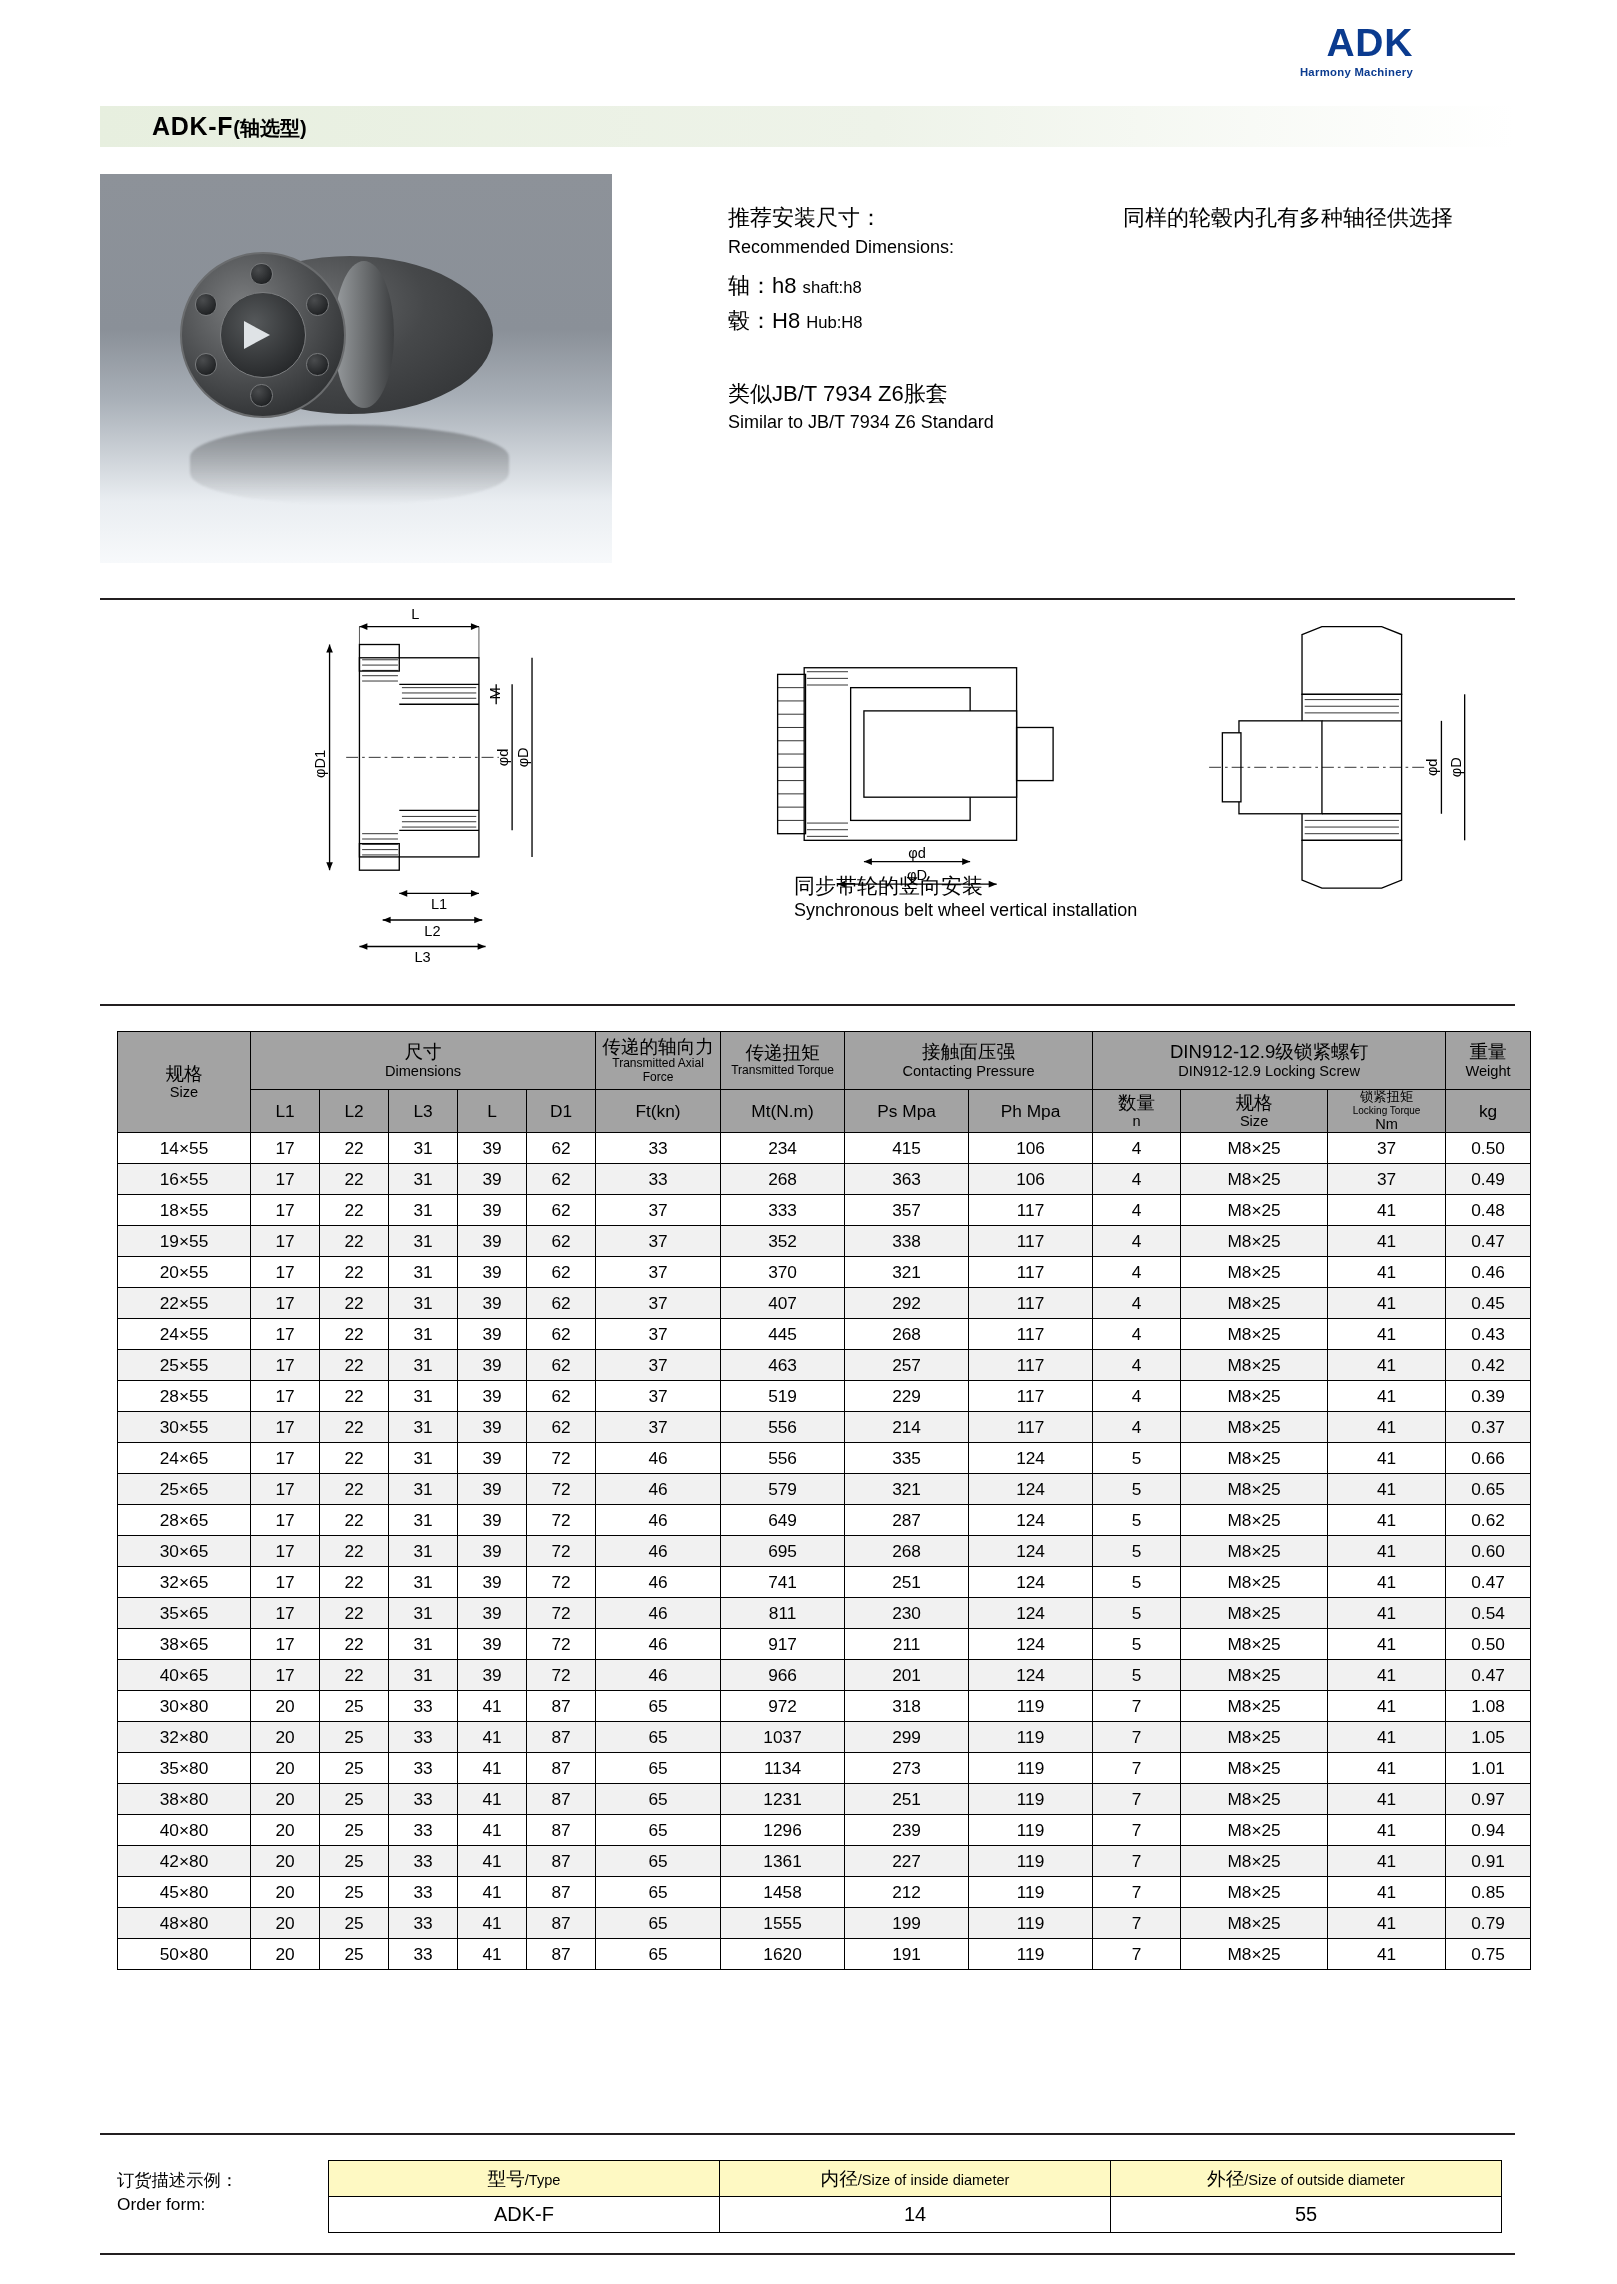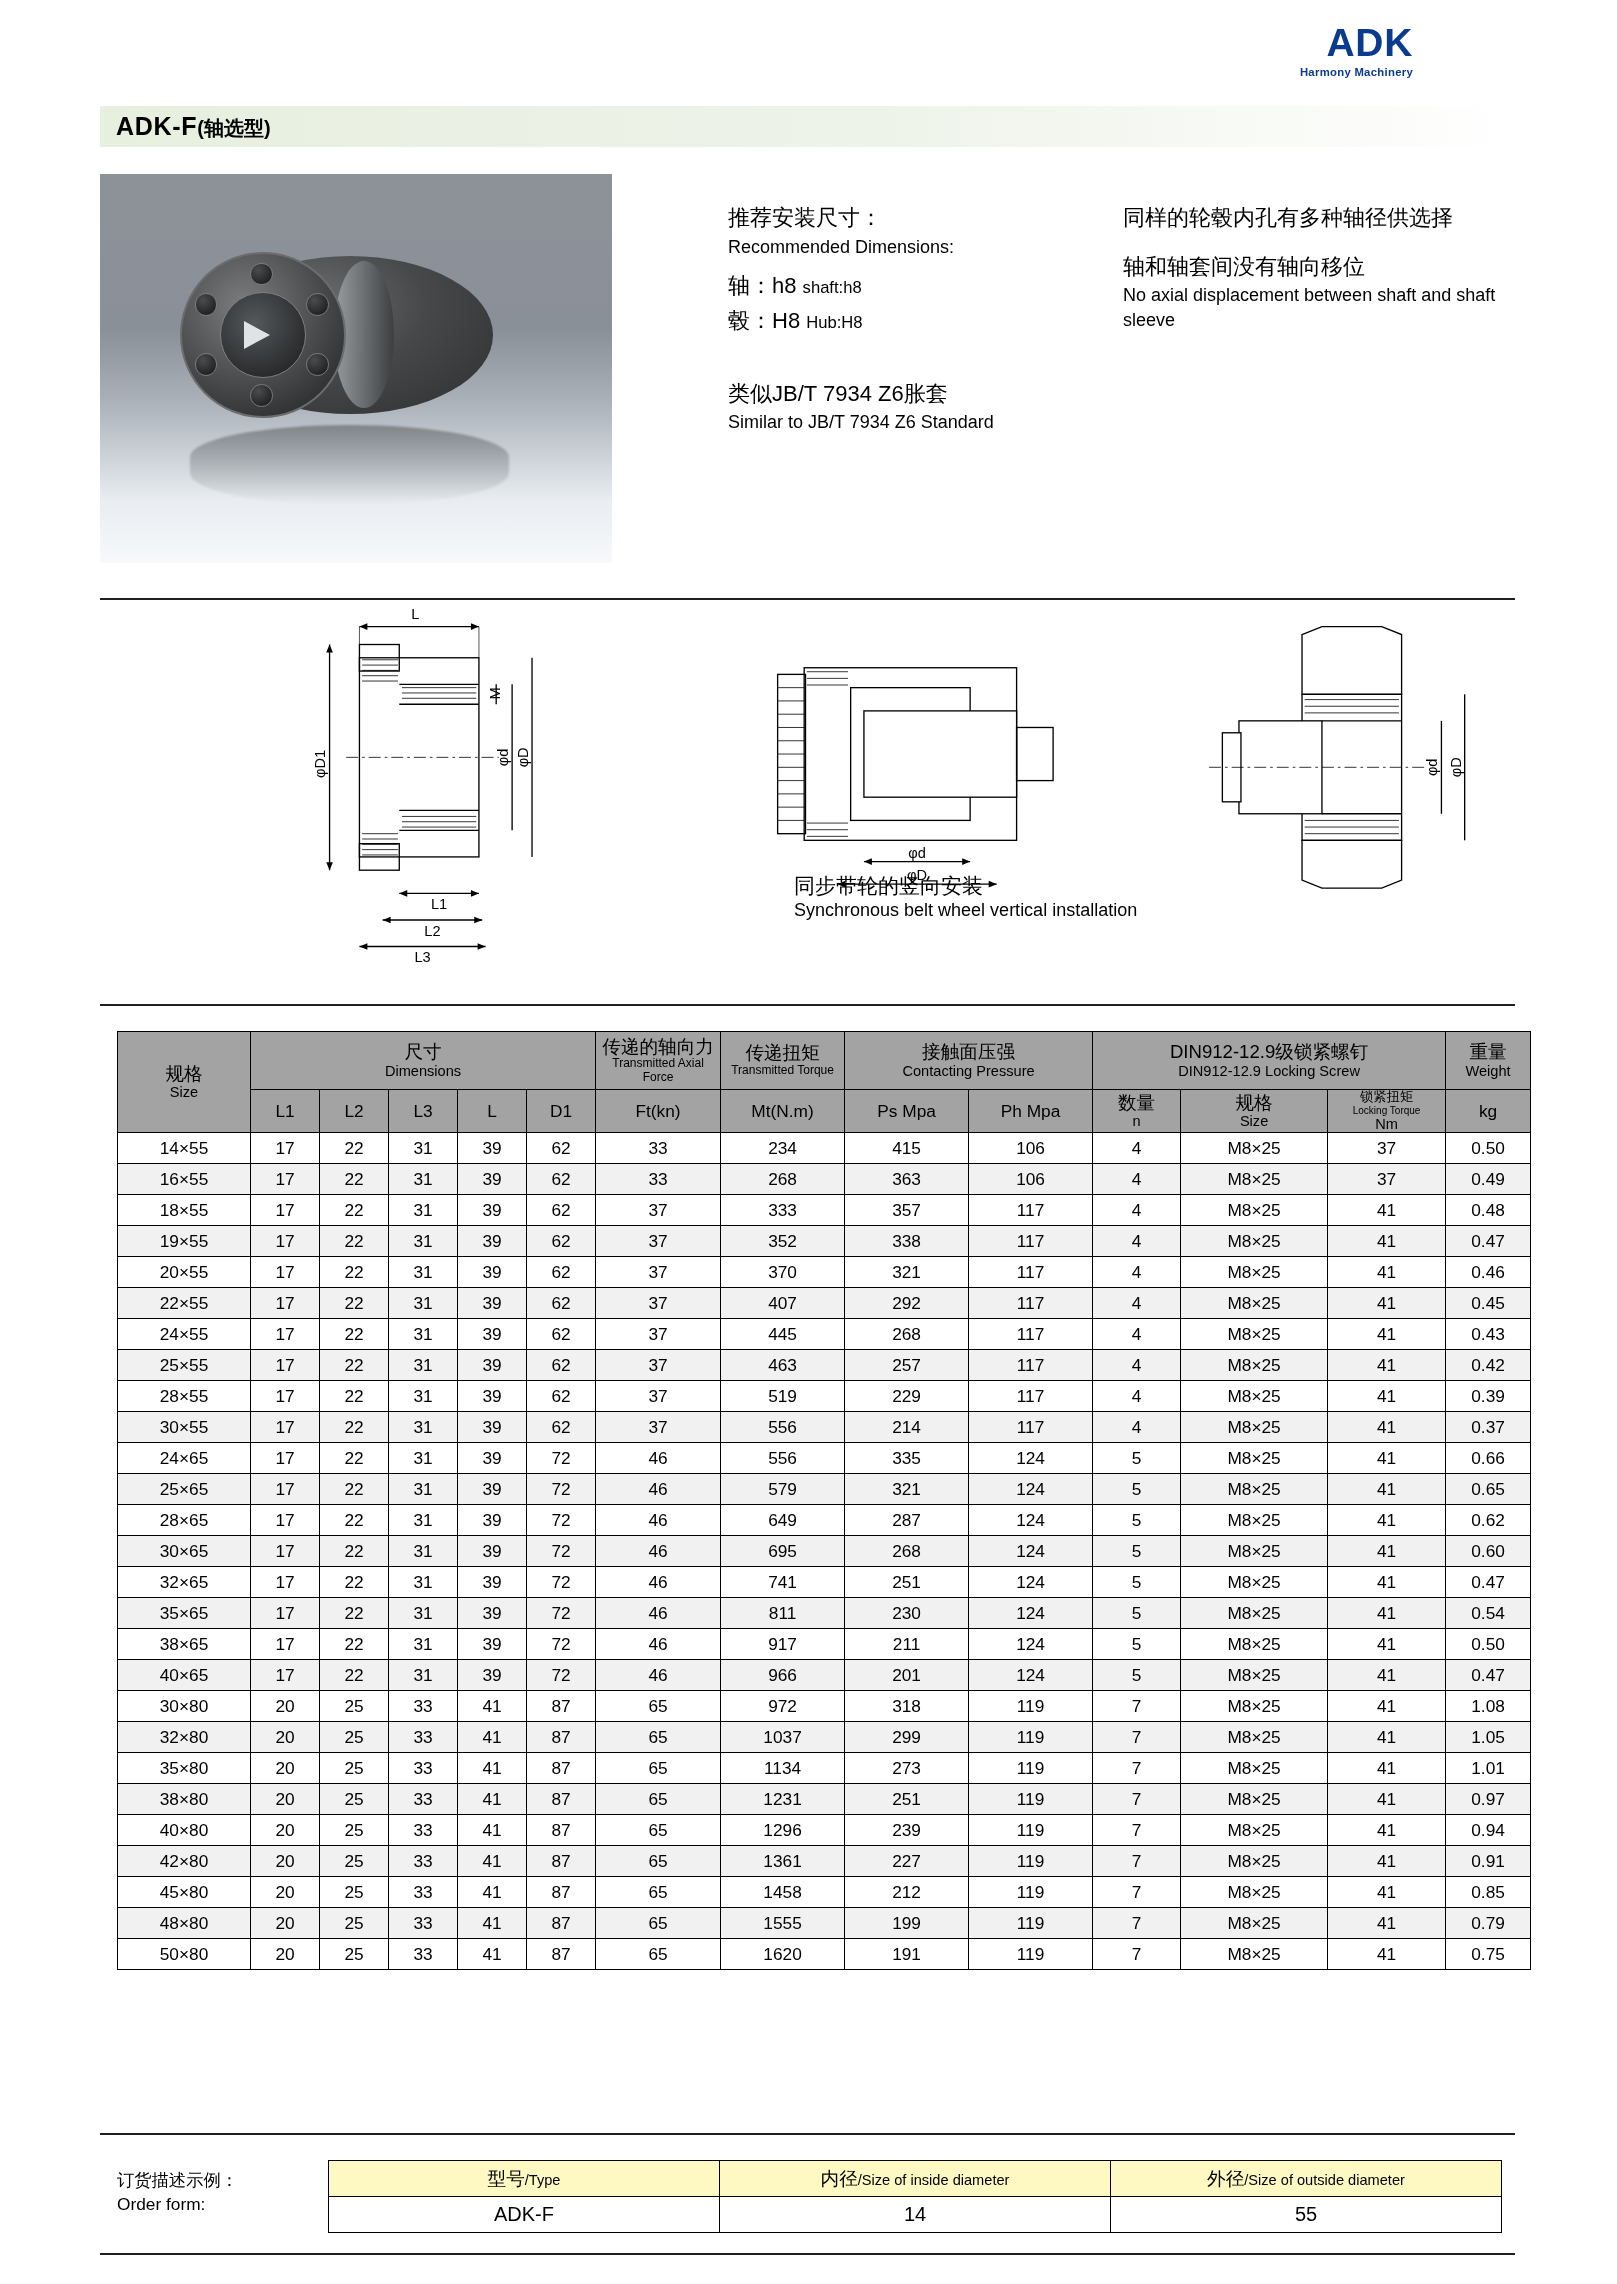--- a/index.html
+++ b/index.html
@@ -35,21 +35,21 @@
     margin-top: 4px;
   }
 
   .title-bar {
     position: absolute;
     top: 106px; left: 100px;
     width: 1415px; height: 41px;
     background: linear-gradient(to right, #e7efdf 0%, #eef3e9 55%, #ffffff 100%);
     display: flex; align-items: center;
   }
-  .title-bar .tb-inner { padding-left: 16px; }
+  .title-bar .tb-inner { padding-left: 52px; }
   .title-main { font-size: 25px; font-weight: bold; letter-spacing: 0.7px; }
   .title-sub { font-size: 20px; font-weight: bold; }
 
   
   .top-area {
     position: absolute;
     top: 174px; left: 100px;
     width: 1415px; height: 399px;
   }
   .photo {
@@ -232,24 +232,20 @@
       </div>
       <div class="blk-last" style="margin-top:41px;">
         <p class="cn-lg">类似JB/T 7934 Z6胀套</p>
         <p class="en-md">Similar to JB/T 7934 Z6 Standard</p>
       </div>
     </div>
 
     <div class="info-col-b">
       <div class="blk">
         <p class="cn-lg">同样的轮毂内孔有多种轴径供选择</p>
-      </div>
-      <div class="blk-last">
-        <p class="cn-lg">轴和轴套间没有轴向移位</p>
-        <p class="en-md">No axial displacement between shaft and shaft sleeve</p>
       </div>
     </div>
   </div>
 
   <div class="rule rule-top"></div>
   <div class="rule rule-bottom"></div>
 
   <div class="drawings">
     <svg width="1415" height="385" viewBox="0 0 2130 580">
       <g stroke="#000" fill="none" stroke-width="2" font-family="Liberation Sans, sans-serif" font-size="22">

